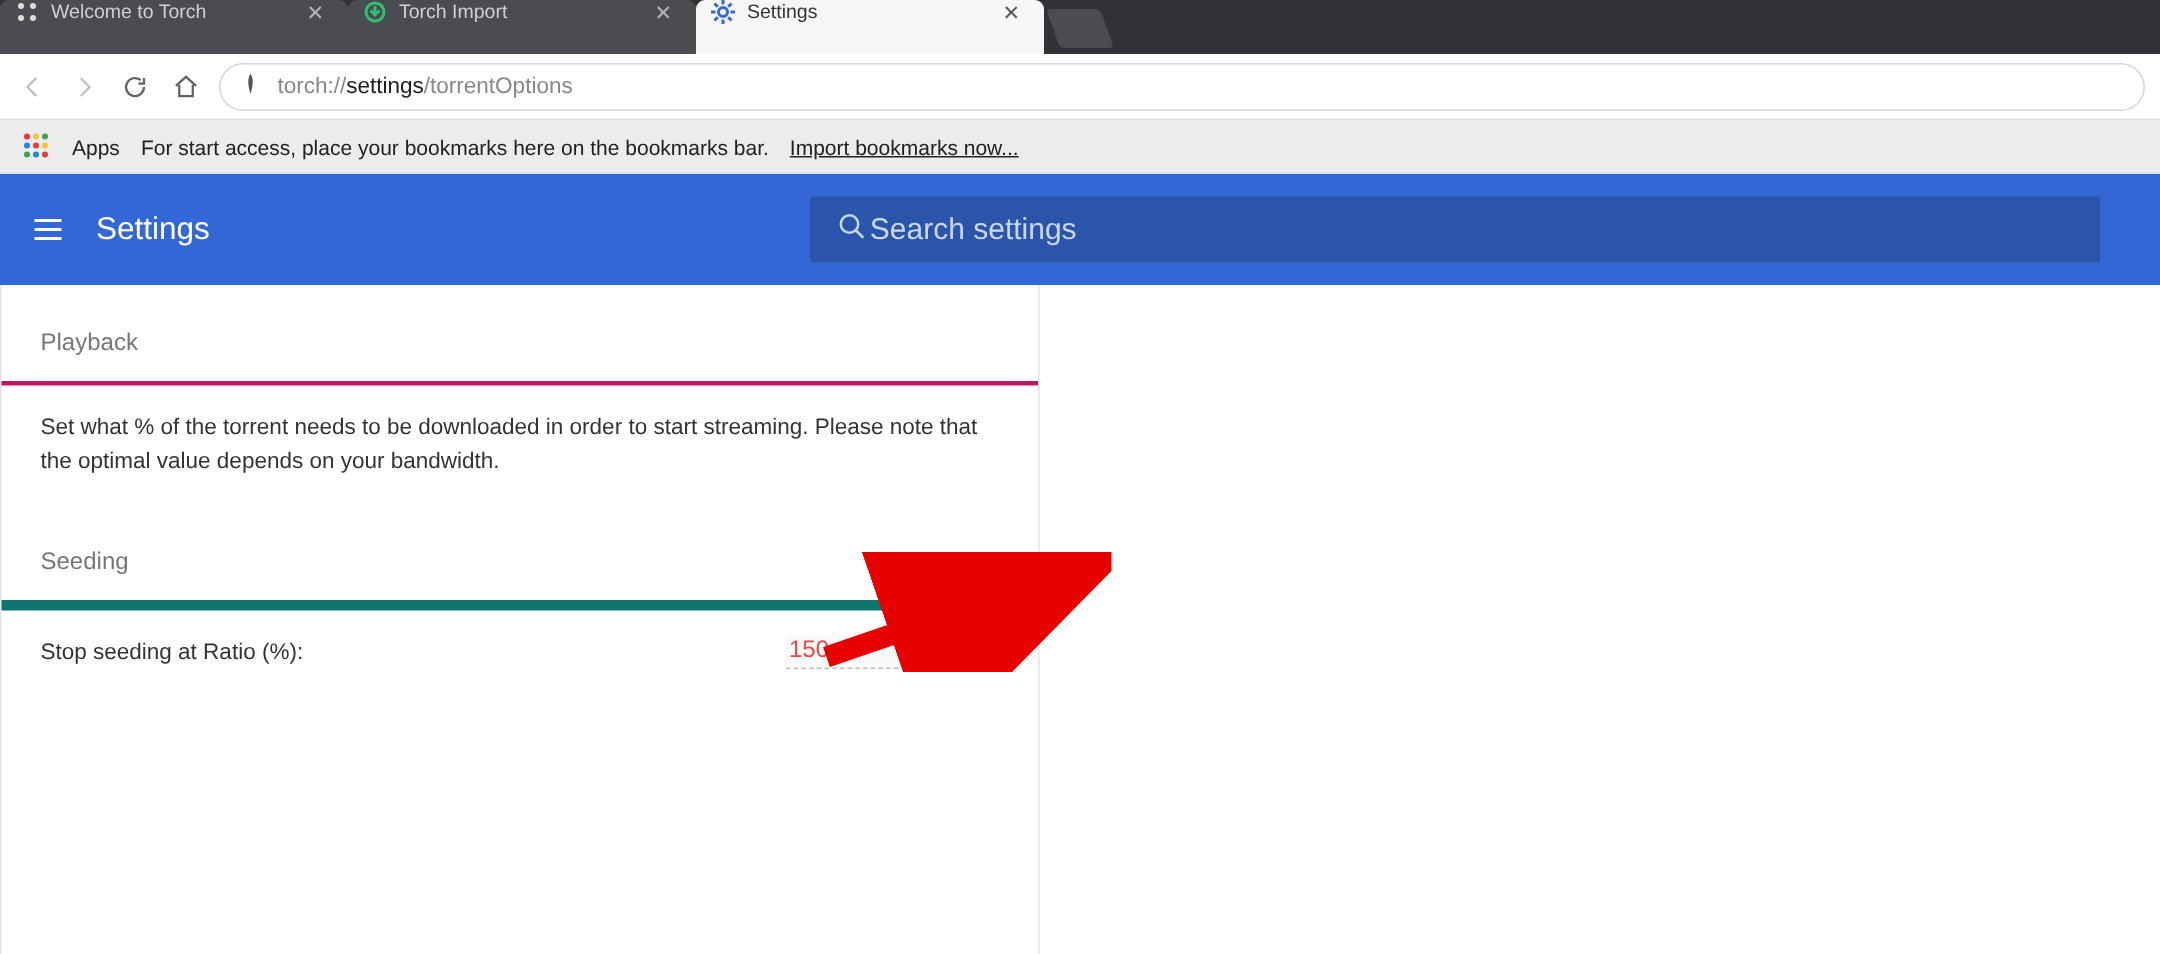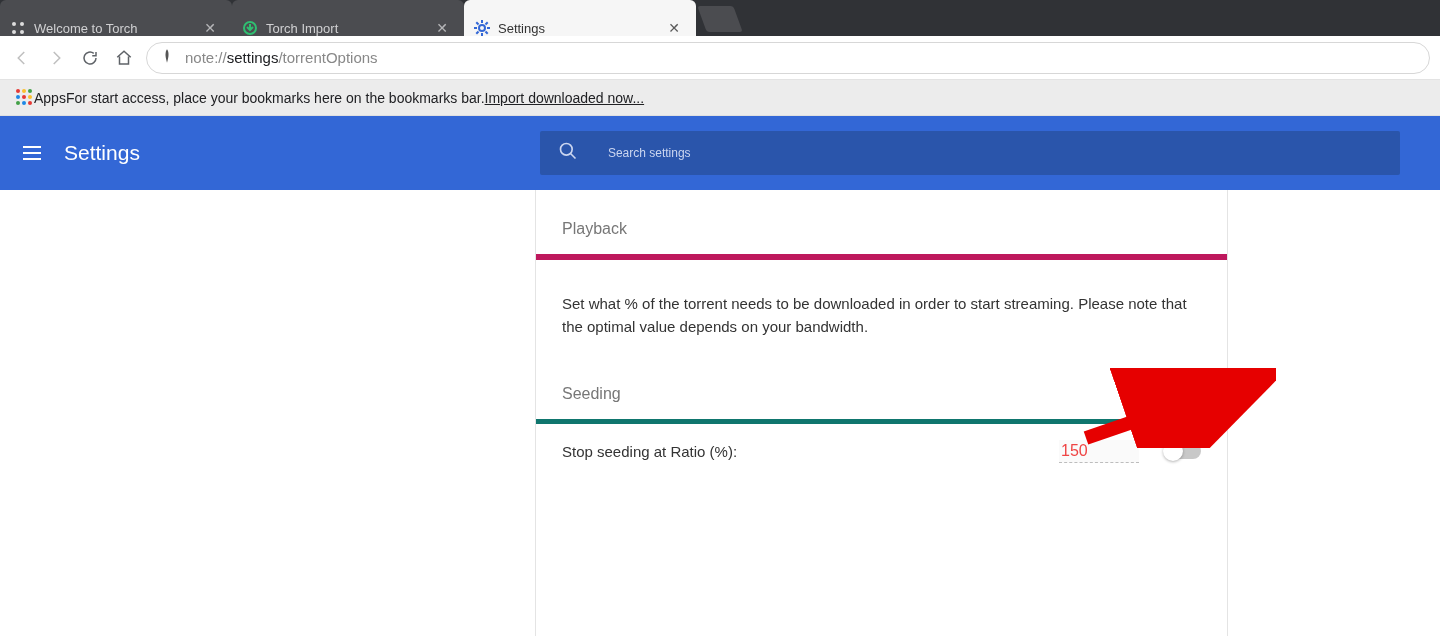--- a/index.html
+++ b/index.html
@@ -14,21 +14,21 @@
   
   .tab-strip {
     height: 36px;
     background: #303236;
     display: flex;
     align-items: stretch;
   }
   .tab {
     position: relative;
     display: flex;
-    align-items: flex-end;
+    align-items: flex-start;
     height: 36px;
     min-width: 232px;
     padding: 0 10px;
     font-size: 13px;
     border-top-left-radius: 6px;
     border-top-right-radius: 6px;
   }
   .tab.bg1 { background: #4b4c50; color: #d0d0d2; }
   .tab.bg-active { background: #f6f6f6; color: #333; }
   .tab .favicon { width: 16px; height: 16px; margin-right: 8px; display: inline-flex; align-items:center; justify-content:center; }
@@ -70,20 +70,21 @@
   .address .url-page {
     color: #202124;
   }
 
   
   .bookmark-bar {
     height: 36px;
     background: #ececec;
     display: flex;
     align-items: center;
+    gap: 14px;
     padding: 0 16px;
     font-size: 14px;
     color: #202124;
     border-bottom: 1px solid #e0e0e0;
   }
   .apps-icon {
     width: 18px; height: 18px;
     display: grid;
     grid-template-columns: repeat(3, 4px);
     grid-template-rows: repeat(3, 4px);
@@ -114,56 +115,55 @@
     align-items: center;
     padding: 0 18px;
     color: #cbd6f0;
   }
   .search-box input {
     flex:1;
     background: transparent;
     border: none;
     outline: none;
     color: #cbd6f0;
-    font-size: 12px;
-    margin-left: 30px;
+    font-size: 20px;
+    margin-left: 2px;
   }
   .search-box input::placeholder { color: #cbd6f0; }
 
   
   .settings-body {
     display: flex;
     height: calc(636px - 36px - 44px - 36px - 74px);
     background: #fff;
   }
   .settings-panel {
-    margin-left: 535px;
     width: 693px;
     border-left: 1px solid #e4e4e4;
     border-right: 1px solid #e4e4e4;
     padding: 30px 0 0 0;
     position: relative;
   }
   .section-title {
     font-size: 16px;
     color: #777;
     padding: 0 26px 16px 26px;
   }
   .section-desc {
     font-size: 15px;
     color: #333;
     line-height: 1.55;
-    padding: 32px 26px 12px 26px;
-    border-top: 6px solid #be185d;
+    padding: 16px 26px 12px 26px;
+    border-top: 3px solid #be185d;
   }
   .setting-row {
     display: flex;
     align-items: center;
     padding: 16px 26px;
-    border-top: 5px solid #0f766e;
+    border-top: 7px solid #0f766e;
     font-size: 15px;
     color: #333;
   }
   .setting-row.noborder { border-top: none; }
   .setting-row .label { flex: 1; }
   .setting-row .value-input {
     width: 80px;
     border: none;
     border-bottom: 1px solid #7a7a7a;
     font-size: 16px;
@@ -273,41 +273,41 @@
     <svg width="18" height="18" viewBox="0 0 24 24">
         <path d="M3 11l9-8 9 8 M6 10v10h12V10" stroke="currentColor" stroke-width="2" fill="none"></path>
       </svg>
   </span>
   <div class="address">
     <span style="margin-right:10px;color:#555">
       <svg width="16" height="16" viewBox="0 0 24 24">
           <path d="M12 2 C15 6 15 12 12 22 C9 12 9 6 12 2 Z" fill="currentColor"></path>
         </svg>
     </span>
-    <span class="origin">note://</span>
+    <span class="origin">torch://</span>
     <span class="url-page">settings</span>
     <span class="origin">/torrentOptions</span>
   </div>
 </div>
 
 <div class="bookmark-bar">
   <span class="apps-icon">
     <span style="background:#e53935"></span>
       <span style="background:#fbc02d"></span>
       <span style="background:#43a047"></span>
     <span style="background:#1e88e5"></span>
       <span style="background:#e53935"></span>
       <span style="background:#fbc02d"></span>
     <span style="background:#43a047"></span>
       <span style="background:#1e88e5"></span>
       <span style="background:#e53935"></span>
   </span>
   <span>Apps</span>
   <span>For start access, place your bookmarks here on the bookmarks bar.</span>
-  <span class="bookmark-link">Import downloaded now...</span>
+  <span class="bookmark-link">Import bookmarks now...</span>
 </div>
 
 <div class="settings-header">
   <span class="menu-icon">
     <svg width="24" height="24" viewBox="0 0 24 24">
         <path d="M3 6h18M3 12h18M3 18h18" stroke="#fff" stroke-width="2"></path>
       </svg>
   </span>
   <span class="settings-title">Settings</span>
   <div class="search-box">

